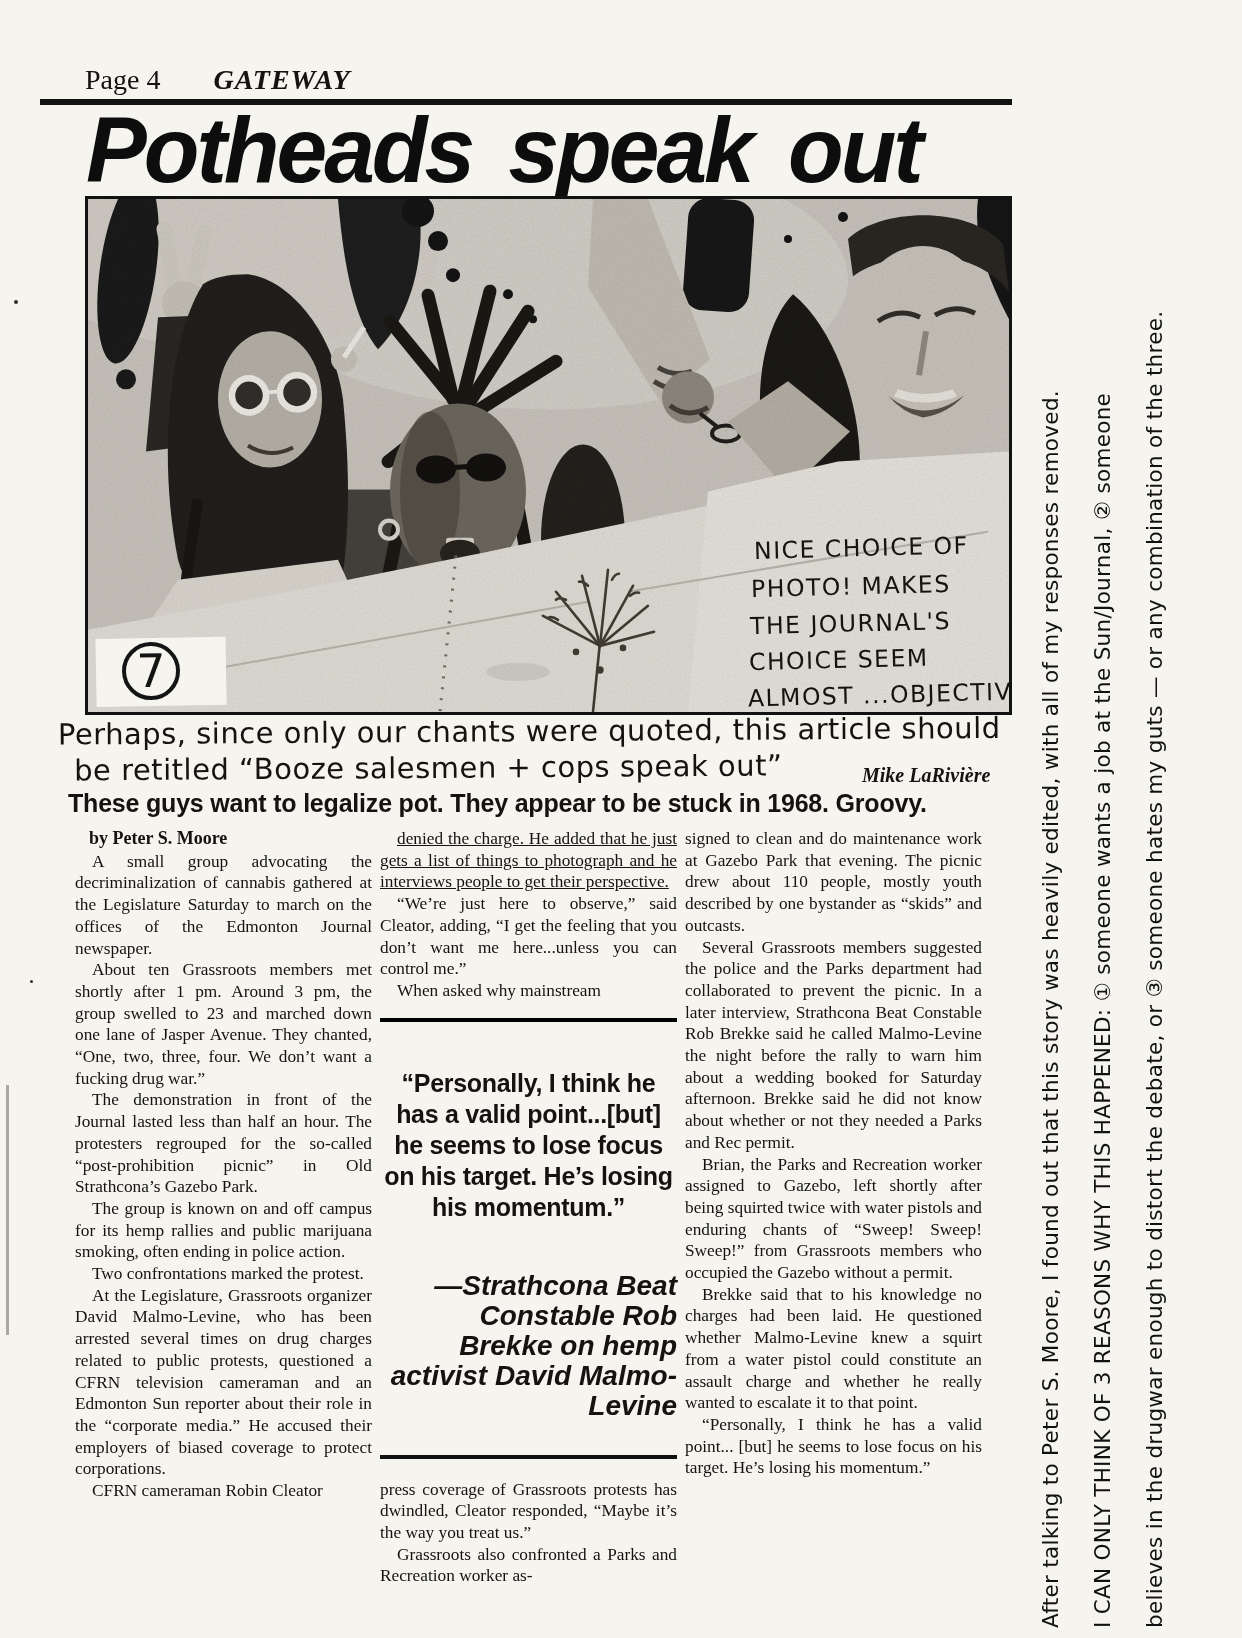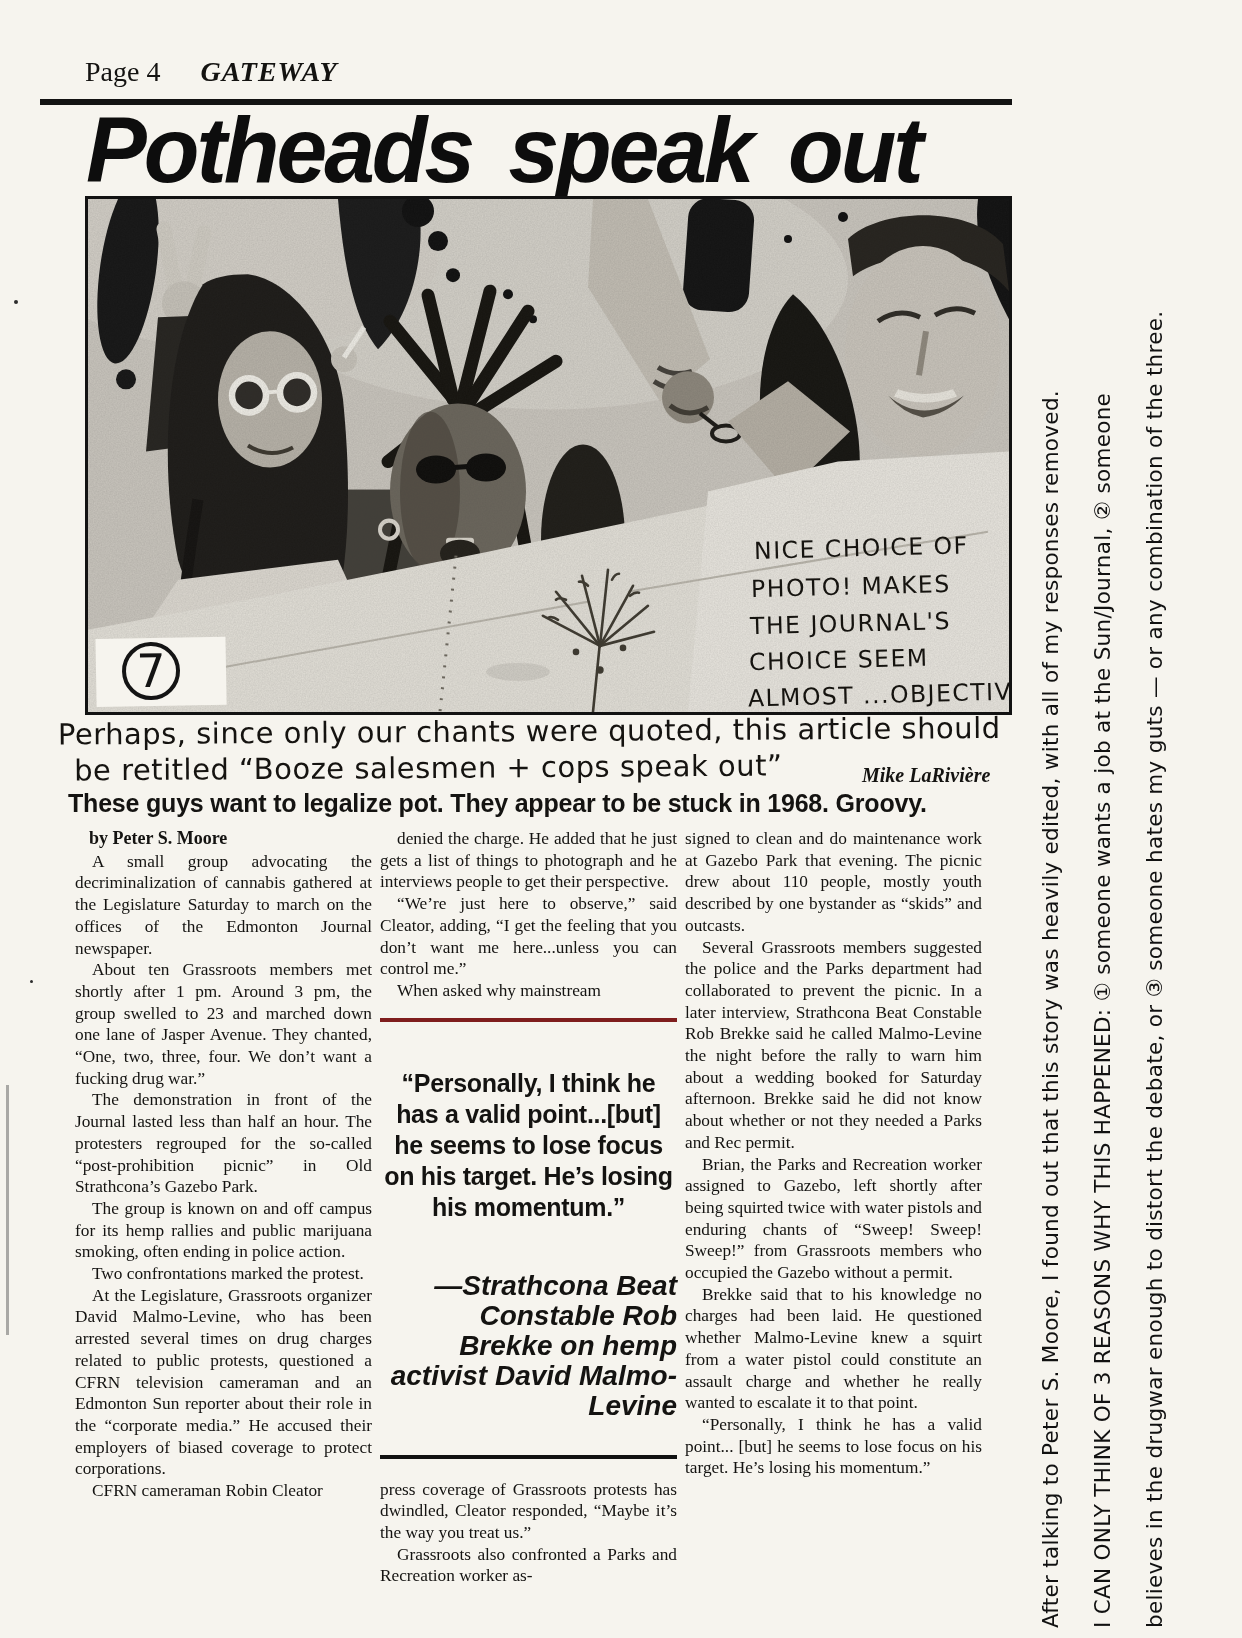--- a/index.html
+++ b/index.html
@@ -2,21 +2,21 @@
 <html><head>
 <meta charset="utf-8">
 <style>
   html,body{margin:0;padding:0;}
   body{
     width:1242px;height:1638px;position:relative;overflow:hidden;
     background:#f6f4ee;
     font-family:"Liberation Serif",serif;color:#141311;
   }
   
-  .page-header{position:absolute;top:56px;left:85px;display:flex;align-items:flex-start;gap:0;white-space:nowrap;}
+  .page-header{position:absolute;top:64px;left:85px;display:flex;align-items:flex-start;gap:13px;white-space:nowrap;}
   .ph-page{font-size:28px;}
   .ph-date{font-size:28px;margin-left:38px;}
   .ph-masthead{font-size:28px;font-weight:bold;font-style:italic;margin-left:40px;letter-spacing:1px;}
   .header-rule{position:absolute;top:99px;left:40px;width:972px;height:6px;background:#131313;}
   
   .headline{
     position:absolute;top:104px;left:86px;width:930px;
     font-family:"Liberation Sans",sans-serif;font-weight:bold;font-style:italic;
     font-size:92px;letter-spacing:-3px;word-spacing:14px;line-height:1.0;
     transform:scaleX(.99);transform-origin:left;white-space:nowrap;color:#0d0d0d;
@@ -39,27 +39,27 @@
   }
   
   .columns{
     position:absolute;top:828px;left:75px;width:942px;height:806px;
     display:flex;gap:8px;overflow:hidden;
     font-size:17.3px;line-height:21.7px;text-align:justify;
   }
   .col{width:297px;flex:0 0 297px;}
   .byline{font-weight:bold;font-size:18px;padding-left:14px;text-align:left;margin-bottom:1px;}
   .para{margin:0;text-indent:17px;}
-  .col2-top .para:first-child{text-indent:17px;}
+  .col2-top .para:first-child{text-indent:17px;text-decoration:underline;}
   .col3 .para:first-child{text-indent:0;}
   .col2-bottom .para:first-child{text-indent:0;}
   .col1 .para:first-child{text-indent:17px;}
   
   .pullquote{
-    margin-top:16px;border-top:4px solid #7f1d1d;border-bottom:4px solid #111;
+    margin-top:16px;border-top:4px solid #000000;border-bottom:4px solid #111;
     padding:46px 0 22px 0;margin-bottom:20px;
   }
   .pq-text{
     font-family:"Liberation Sans",sans-serif;font-weight:bold;
     font-size:25px;line-height:31px;text-align:center;letter-spacing:-.3px;text-indent:0;
   }
   .pq-attr{
     margin-top:48px;font-family:"Liberation Sans",sans-serif;font-weight:bold;font-style:italic;
     font-size:28px;line-height:30px;text-align:right;text-indent:0;padding-bottom:12px;
   }

